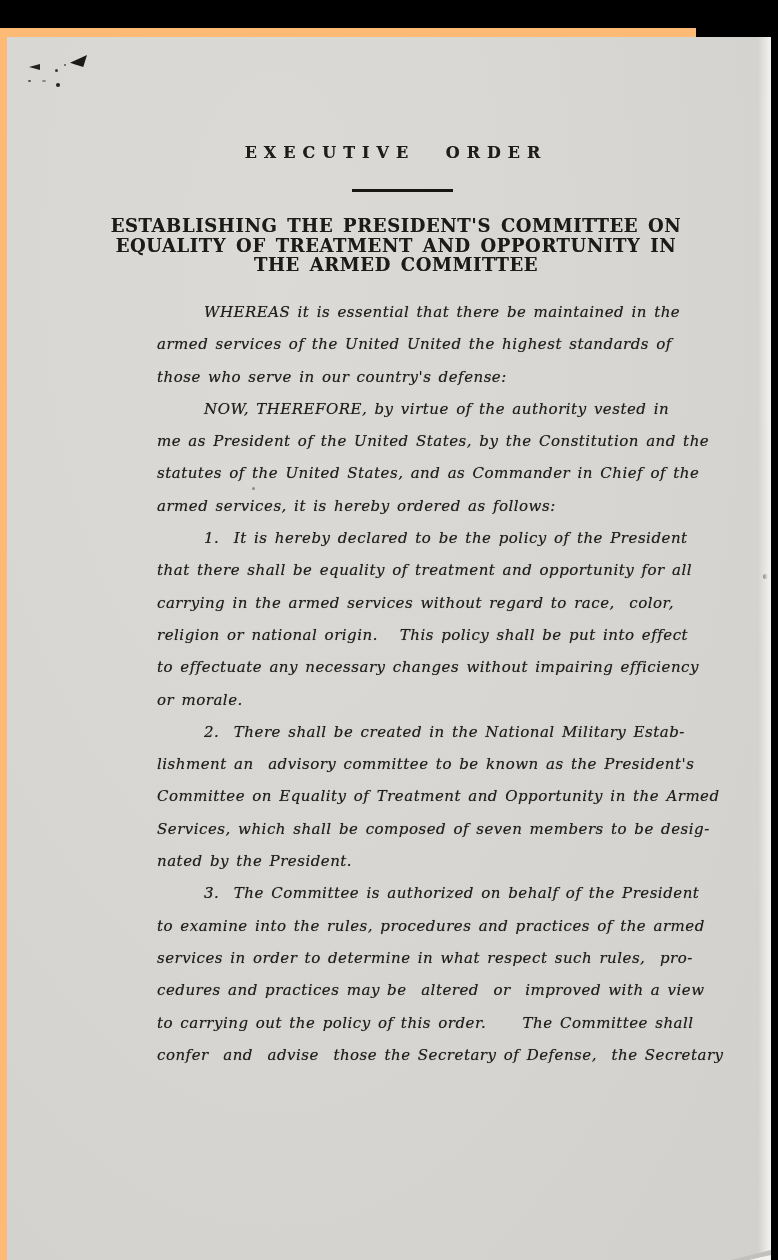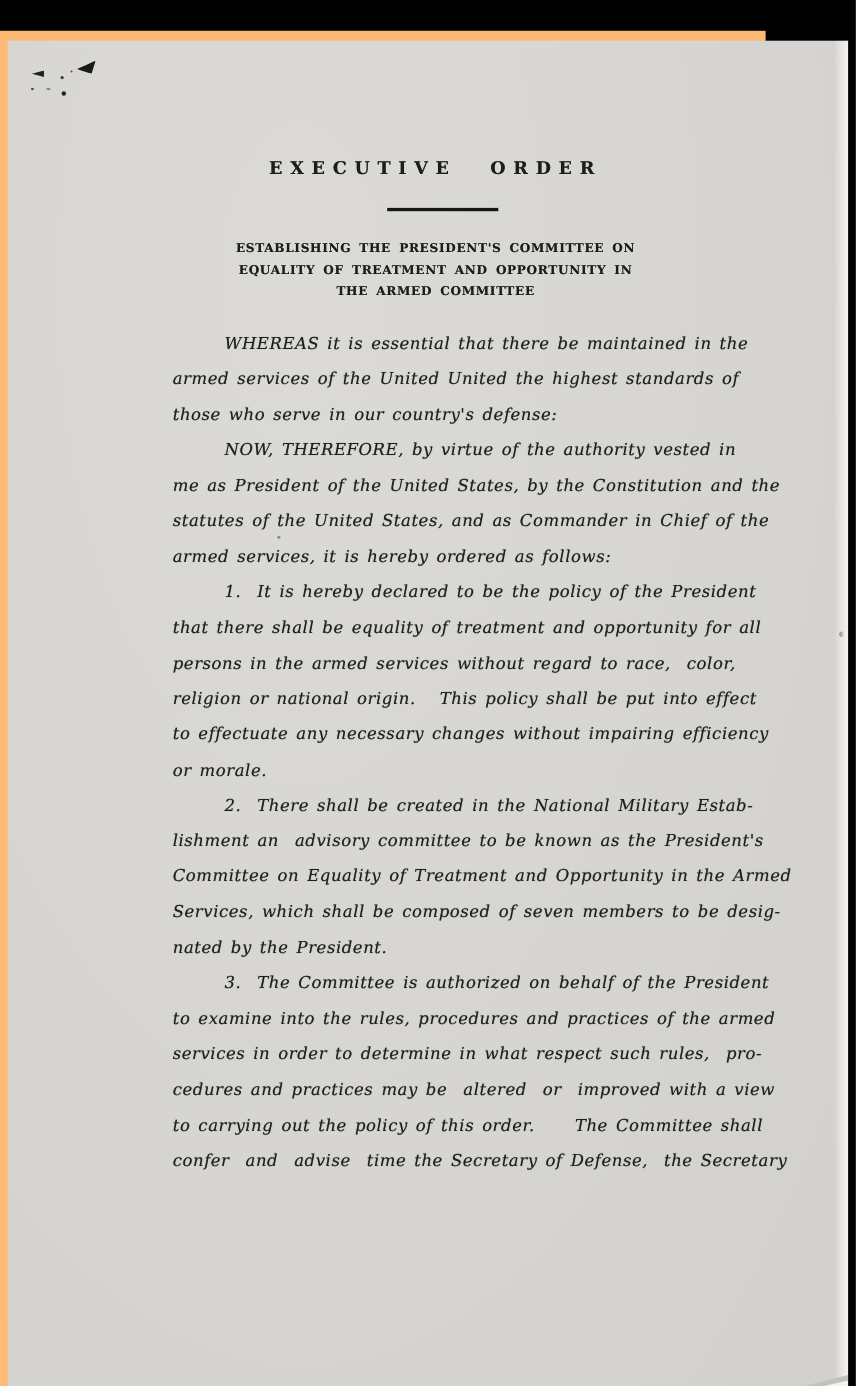--- a/index.html
+++ b/index.html
@@ -54,21 +54,21 @@
     text-shadow: 0 0 0.6px rgba(30,30,30,.6);
   }
   .rule {
     position: absolute; top: 152px; left: 345px;
     width: 101px; height: 3px;
     background: #161614;
   }
   .heading {
     position: absolute; top: 179px; left: 14px; right: 0;
     text-align: center;
-    font-size: 11px; font-weight: 700;
+    font-size: 18px; font-weight: 700;
     letter-spacing: 0.6px; word-spacing: 3px;
     line-height: 19.7px;
     color: #1b1b19;
     text-shadow: 0 0 0.6px rgba(30,30,30,.55);
   }
   .body-text {
     position: absolute; top: 259px; left: 150px;
     width: 575px;
     font-size: 15px;
     letter-spacing: 0.5px; word-spacing: 2px;
@@ -136,39 +136,39 @@
       </div>
       <div class="para">
         <div class="line first">NOW, THEREFORE, by virtue of the authority vested in</div>
         <div class="line">me as President of the United States, by the Constitution and the</div>
         <div class="line">statutes of the United States, and as Commander in Chief of the</div>
         <div class="line">armed services, it is hereby ordered as follows:</div>
       </div>
       <div class="para">
         <div class="line first">1.  It is hereby declared to be the policy of the President</div>
         <div class="line">that there shall be equality of treatment and opportunity for all</div>
-        <div class="line">persons in the armed services without regard to race,  color,</div>
+        <div class="line">carrying in the armed services without regard to race,  color,</div>
         <div class="line">religion or national origin.   This policy shall be put into effect</div>
         <div class="line">to effectuate any necessary changes without impairing efficiency</div>
         <div class="line">or morale.</div>
       </div>
       <div class="para">
         <div class="line first">2.  There shall be created in the National Military Estab-</div>
         <div class="line">lishment an  advisory committee to be known as the President's</div>
         <div class="line">Committee on Equality of Treatment and Opportunity in the Armed</div>
         <div class="line">Services, which shall be composed of seven members to be desig-</div>
         <div class="line">nated by the President.</div>
       </div>
       <div class="para">
         <div class="line first">3.  The Committee is authorized on behalf of the President</div>
         <div class="line">to examine into the rules, procedures and practices of the armed</div>
         <div class="line">services in order to determine in what respect such rules,  pro-</div>
         <div class="line">cedures and practices may be  altered  or  improved with a view</div>
         <div class="line">to carrying out the policy of this order.     The Committee shall</div>
-        <div class="line">confer  and  advise  time the Secretary of Defense,  the Secretary</div>
+        <div class="line">confer  and  advise  those the Secretary of Defense,  the Secretary</div>
       </div>
     </div>
 
     <div class="paper-edge-right"></div>
     <div class="corner-curl-shadow"></div>
     <div class="corner-curl"></div>
   </div>
 </div>
 
 </body></html>

